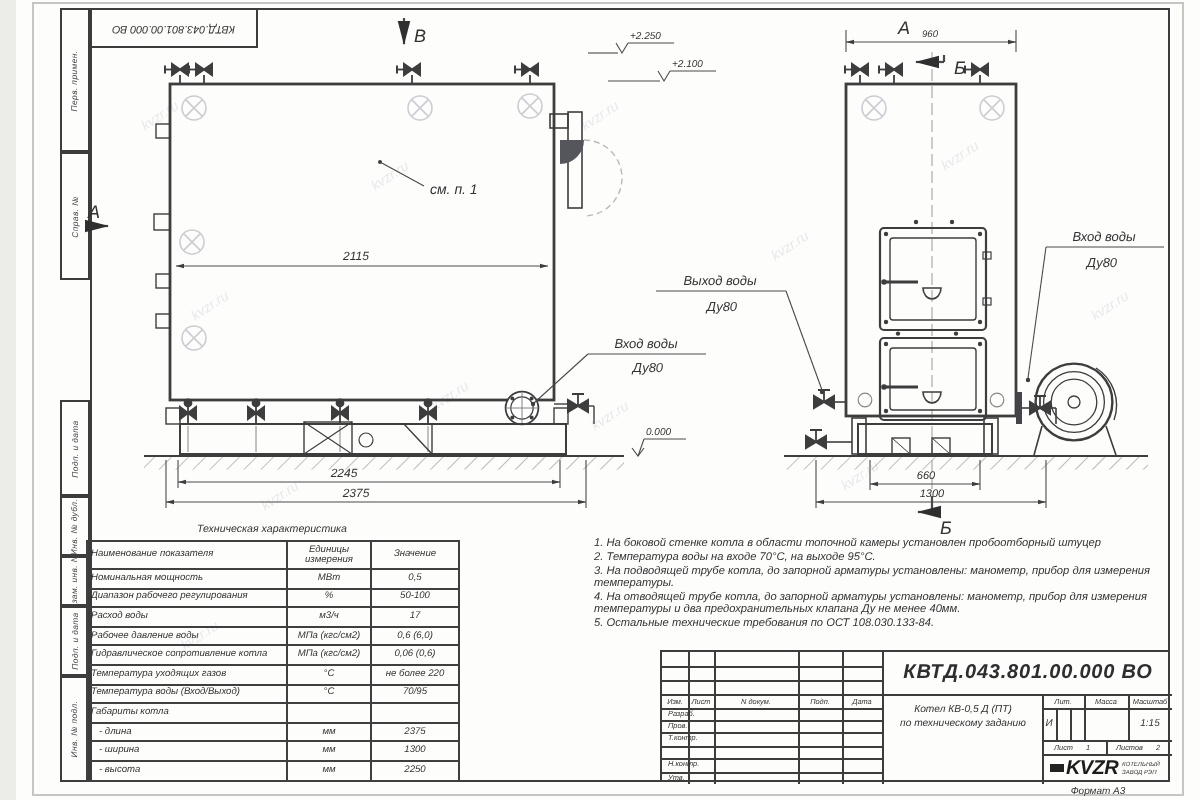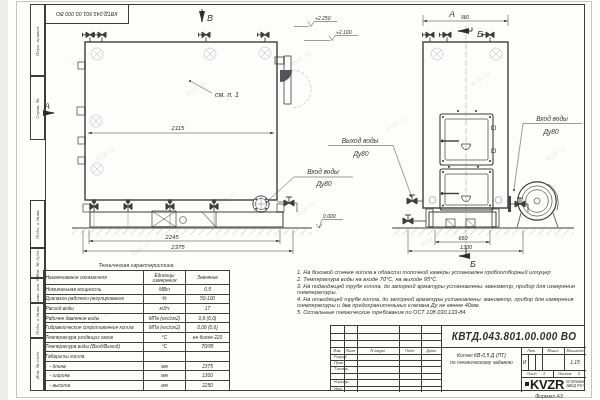--- a/index.html
+++ b/index.html
@@ -32,21 +32,21 @@
   #tb{position:absolute;left:330px;top:325px;width:255px;height:66px;border:1.1px solid #3c3c3c;background:#fdfdfc}
   .ln{position:absolute;background:#3c3c3c}
   .tx{position:absolute;font-size:3.7px;font-style:italic;color:#333;white-space:nowrap}
   .txc{transform:translateX(-50%)}
   #numbox{position:absolute;left:110px;top:0;width:145px;height:22px;border-left:1.1px solid #3c3c3c;border-bottom:1.1px solid #3c3c3c;display:flex;align-items:center;justify-content:center}
   #numbox span{font-size:10px;font-style:italic;font-weight:600;color:#2e2e2e;letter-spacing:.4px;white-space:nowrap}
   #prodbox{position:absolute;left:110px;top:22px;width:80px;height:44px;border-left:1.1px solid #3c3c3c;text-align:center;padding-top:4px}
   #prodbox div{font-size:5.1px;font-style:italic;color:#333;line-height:1.35;white-space:nowrap}
   #logo{position:absolute;left:192px;top:52px;width:62px;height:13px;display:flex;align-items:center}
   #logo .grate{width:7px;height:6px;margin:0 1px 0 2px;background:linear-gradient(#222 70%,transparent 0);background-size:2px 100%}
-  #logo .kv{font-size:13px;font-weight:bold;color:#1c1c1c;letter-spacing:-.3px}
+  #logo .kv{font-size:10px;font-weight:bold;font-style:italic;color:#1c1c1c;letter-spacing:-.3px}
   #logo .co{margin-left:2px;font-size:3px;color:#333;line-height:1.15;font-style:italic}
   #fmt{position:absolute;left:513px;top:392.5px;width:72px;text-align:center;font-size:5px;font-style:italic;color:#333}
 </style>
 </head>
 <body>
 
 <div id="sheet"></div>
 
 <span class="wm" style="left:70px;top:55px">kvzr.ru</span>
 <span class="wm" style="left:185px;top:85px">kvzr.ru</span>

